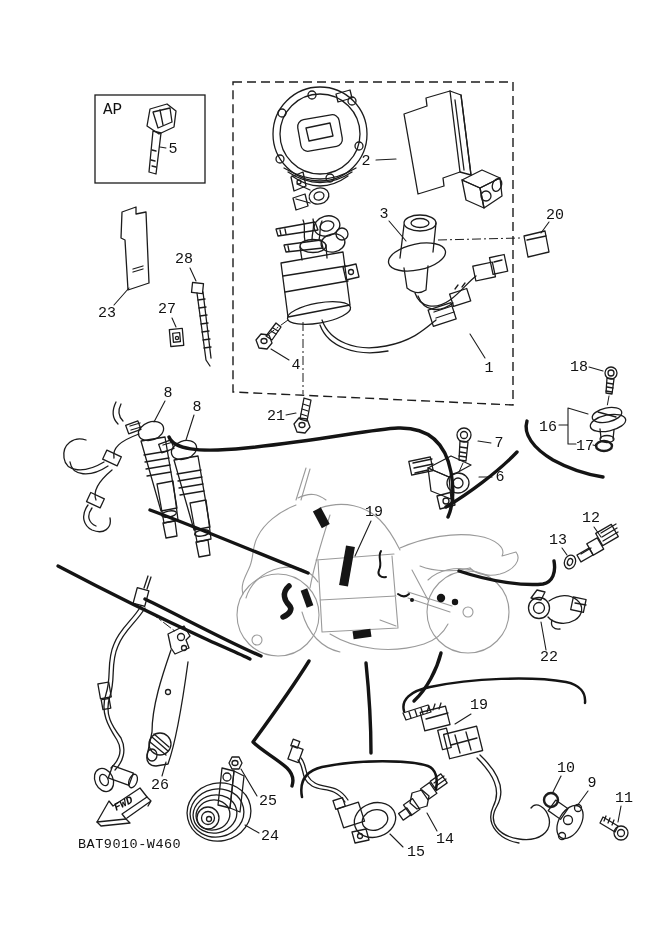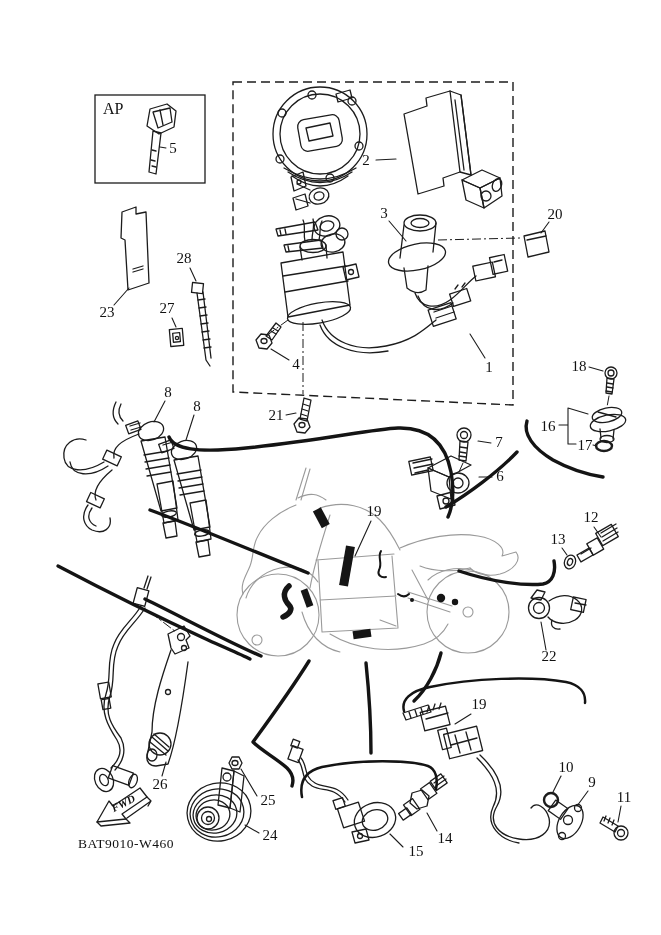--- a/index.html
+++ b/index.html
@@ -1,17 +1,17 @@
 <!DOCTYPE html>
 <html><head>
 <meta charset="utf-8">
 <style>
   html,body{margin:0;padding:0;background:#ffffff;}
   #stage{position:relative;width:661px;height:879px;background:#fff;overflow:hidden;
-         font-family:Liberation Serif, serif;}
+         font-family:Liberation Mono, monospace;}
   svg{display:block}
   .ln{fill:none;stroke:#1c1c1c;stroke-width:1.3;stroke-linecap:round;stroke-linejoin:round;}
   .thin{fill:none;stroke:#1c1c1c;stroke-width:1.1;stroke-linecap:round;}
   .thick{fill:none;stroke:#141414;stroke-width:3.4;stroke-linecap:round;stroke-linejoin:round;}
   .thick2{fill:none;stroke:#141414;stroke-width:2.5;stroke-linecap:round;stroke-linejoin:round;}
   .dashbox{fill:none;stroke:#1c1c1c;stroke-width:1.4;stroke-dasharray:9 5;}
   .dashdot{fill:none;stroke:#1c1c1c;stroke-width:1;stroke-dasharray:9 3 2 3;}
   .bike{fill:none;stroke:#9a9a9a;stroke-width:1.1;stroke-linecap:round;stroke-linejoin:round;}
   .mark{fill:#151515;stroke:none;}
   .msq{fill:none;stroke:#151515;stroke-width:5.5;stroke-linecap:round;}

